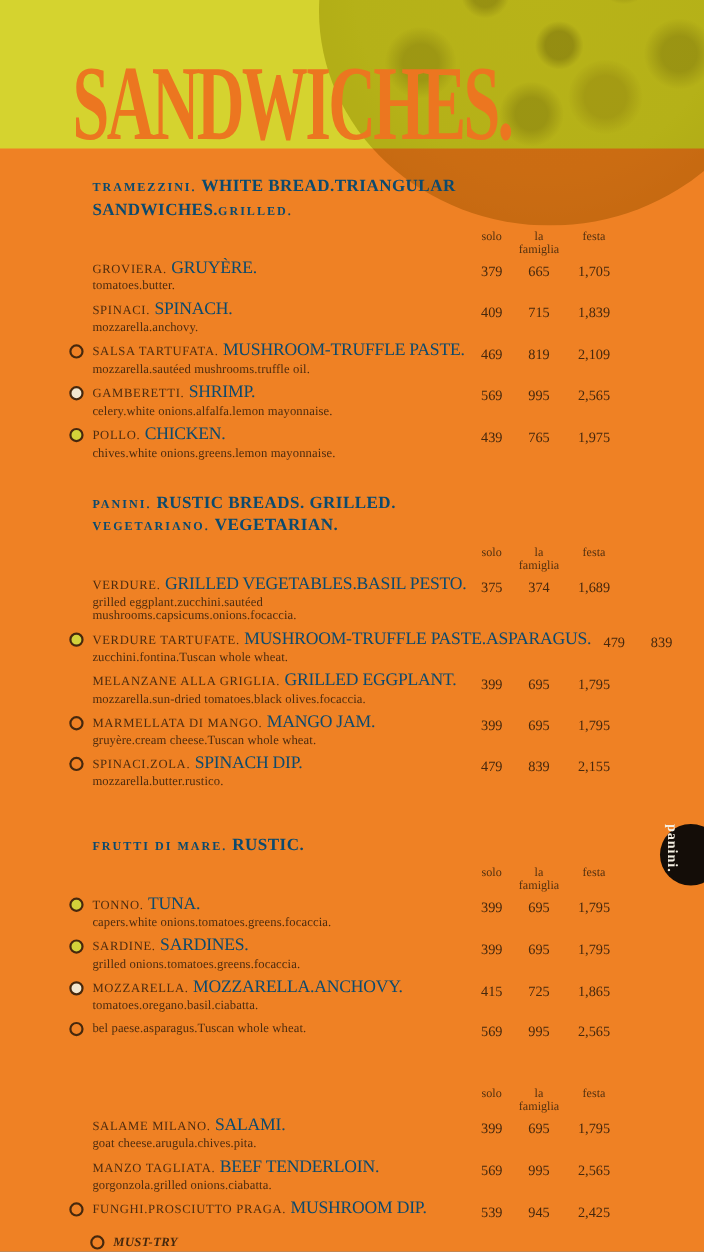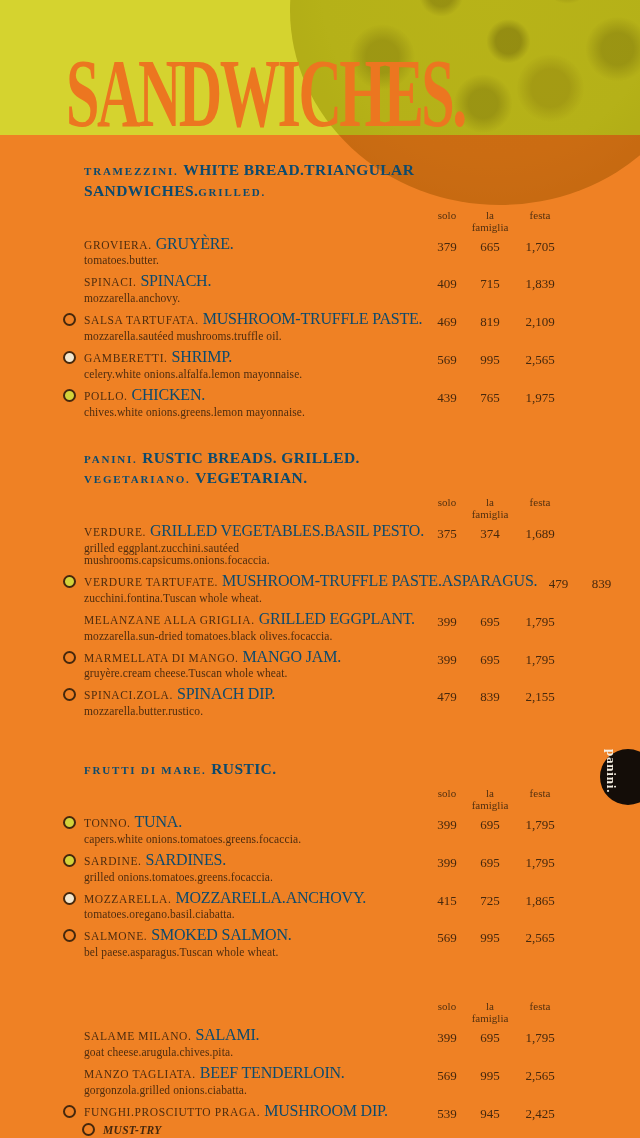--- a/index.html
+++ b/index.html
@@ -240,21 +240,20 @@
             <div class="name-line"><span class="it-name">MOZZARELLA.</span> <span class="en-name">MOZZARELLA.ANCHOVY.</span></div>
             <div class="desc">tomatoes.oregano.basil.ciabatta.</div>
           </div>
           <div class="price">415</div>
           <div class="price">725</div>
           <div class="price">1,865</div>
         </div>
         <div class="item-row">
           <div class="name-cell">
             <span class="marker open"></span>
-            <div class="name-line"><span class="it-name">SALMONE.</span> <span class="en-name">SMOKED SALMON.</span></div>
             <div class="desc">bel paese.asparagus.Tuscan whole wheat.</div>
           </div>
           <div class="price">569</div>
           <div class="price">995</div>
           <div class="price">2,565</div>
         </div>
       </div>
       <div class="section s4">
         <div class="price-head-row">
           <div></div>

